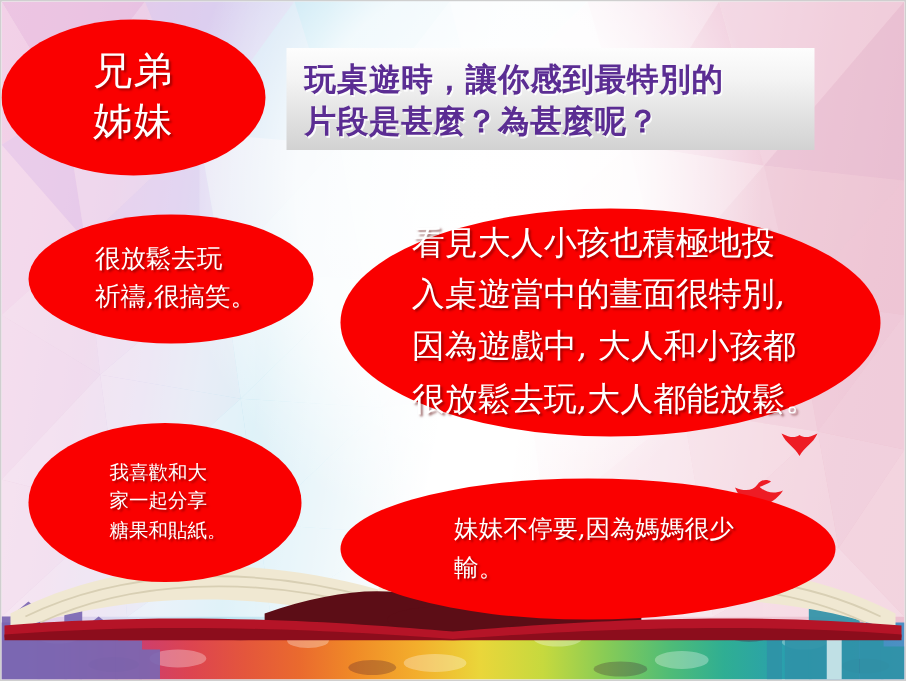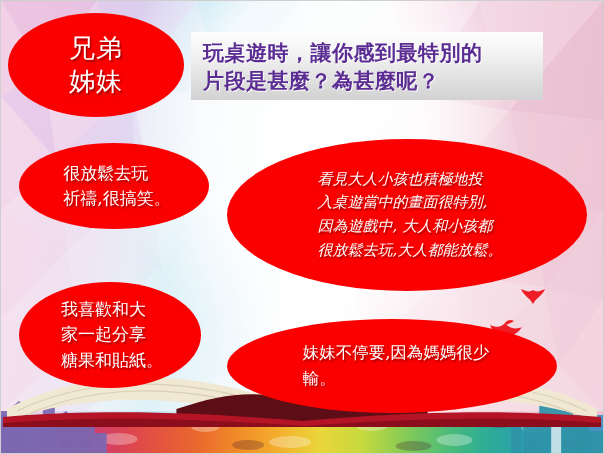--- a/index.html
+++ b/index.html
@@ -140,21 +140,21 @@
   .bubble-text {
     color: #ffffff;
     font-family: "DejaVu Serif", "Liberation Serif", serif;
     text-shadow: 1.5px 1.5px 1.5px rgba(90,0,0,0.55);
     white-space: pre-line;
     text-align: left;
   }
 
   
   .bubble-label {
-    left: 7px;
+    left: 0;
     top: 12px;
     width: 176px;
     height: 104px;
   }
   .bubble-label .bubble-text {
     font-size: 26px;
     line-height: 1.28;
     text-align: center;
     letter-spacing: 1px;
   }
@@ -173,37 +173,36 @@
   }
 
   
   .bubble-left-2 {
     left: 18px;
     top: 281px;
     width: 182px;
     height: 106px;
   }
   .bubble-left-2 .bubble-text {
-    font-size: 17px;
+    font-size: 13px;
     line-height: 1.5;
     padding-left: 4px;
   }
 
   
   .bubble-main {
     left: 226px;
     top: 138px;
     width: 360px;
     height: 152px;
   }
   .bubble-main .bubble-text {
-    font-size: 15px;
+    font-size: 22px;
     line-height: 1.58;
     padding-left: 6px;
-    font-style: italic;
   }
 
   
   .bubble-bottom {
     left: 226px;
     top: 318px;
     width: 330px;
     height: 94px;
   }
   .bubble-bottom .bubble-text {

